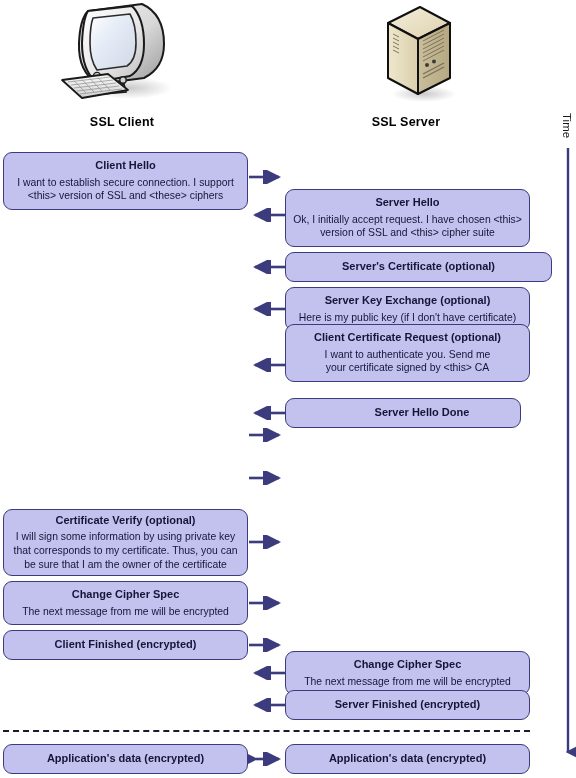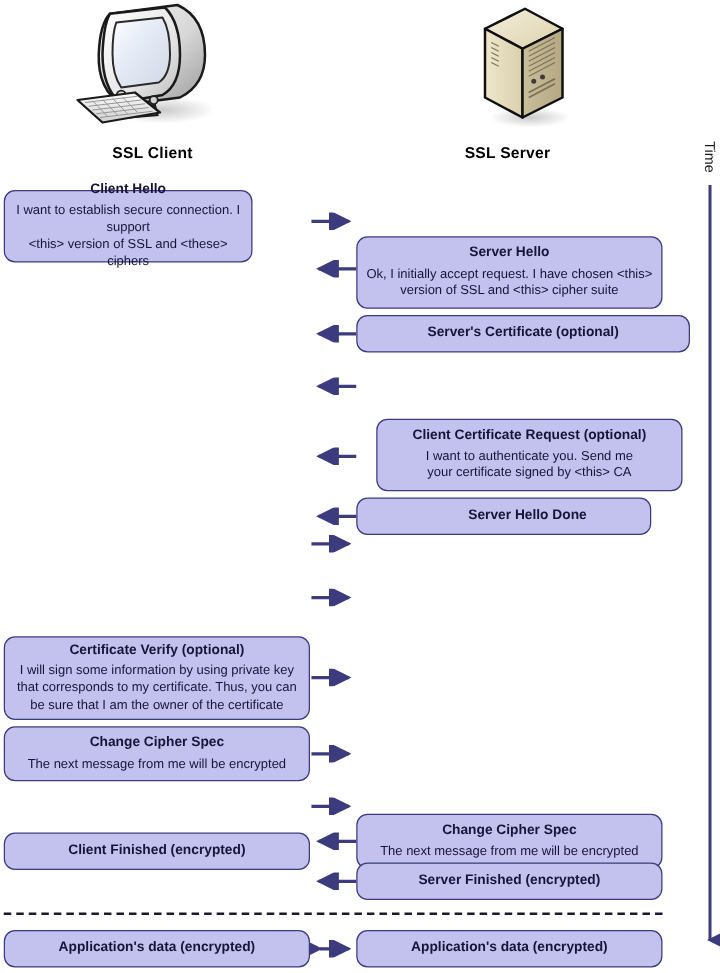--- a/index.html
+++ b/index.html
@@ -200,21 +200,21 @@
     <defs>
       <marker id="ahR" markerWidth="7" markerHeight="7" refX="6.2" refY="3.5" orient="auto">
         <path d="M0,0 L7,3.5 L0,7 z" fill="#3b3b7d"></path>
       </marker>
       <marker id="ahL" markerWidth="7" markerHeight="7" refX="6.2" refY="3.5" orient="auto">
         <path d="M0,0 L7,3.5 L0,7 z" fill="#3b3b7d"></path>
       </marker>
     </defs>
   </svg>
 
-  <div class="msg" style="left:3px; top:152px; width:199px; height:58px;">
+  <div class="msg" style="left:3px; top:152px; width:245px; height:58px;">
     <div class="title">Client Hello</div>
     <div class="body">I want to establish secure connection. I support<br>&lt;this&gt; version of SSL and &lt;these&gt; ciphers</div>
   </div>
   <div class="arrow" style="left:249px; top:170px; width:38px;">
     <svg width="38" height="14">
         <line x1="0" y1="7" x2="30" y2="7" stroke="#3b3b7d" stroke-width="2.6" marker-end="url(#ahR)"></line>
       </svg>
   </div>
 
   <div class="msg" style="left:285px; top:189px; width:245px; height:58px;">
@@ -229,27 +229,31 @@
 
   <div class="msg only-title" style="left:285px; top:252px; width:267px; height:30px;">
     <div class="title">Server's Certificate (optional)</div>
   </div>
   <div class="arrow" style="left:248px; top:260px; width:38px;">
     <svg width="38" height="14">
         <line x1="37" y1="7" x2="7" y2="7" stroke="#3b3b7d" stroke-width="2.6" marker-end="url(#ahL)"></line>
       </svg>
   </div>
 
+  <div class="msg" style="left:285px; top:287px; width:245px; height:44px;">
+    <div class="title">Server Key Exchange (optional)</div>
+    <div class="body">Here is my public key (if I don't have certificate)</div>
+  </div>
   <div class="arrow" style="left:248px; top:302px; width:38px;">
     <svg width="38" height="14">
         <line x1="37" y1="7" x2="7" y2="7" stroke="#3b3b7d" stroke-width="2.6" marker-end="url(#ahL)"></line>
       </svg>
   </div>
 
-  <div class="msg" style="left:285px; top:335px; width:245px; height:58px;margin-left:16px;">
+  <div class="msg" style="left:285px; top:324px; width:245px; height:58px;">
     <div class="title">Client Certificate Request (optional)</div>
     <div class="body">I want to authenticate you. Send me<br>your certificate signed by &lt;this&gt; CA</div>
   </div>
   <div class="arrow" style="left:248px; top:358px; width:38px;">
     <svg width="38" height="14">
         <line x1="37" y1="7" x2="7" y2="7" stroke="#3b3b7d" stroke-width="2.6" marker-end="url(#ahL)"></line>
       </svg>
   </div>
 
   <div class="msg only-title" style="left:285px; top:398px; width:236px; height:30px;padding-left:45px;">
@@ -286,21 +290,21 @@
   <div class="msg" style="left:3px; top:581px; width:245px; height:44px;">
     <div class="title">Change Cipher Spec</div>
     <div class="body">The next message from me will be encrypted</div>
   </div>
   <div class="arrow" style="left:249px; top:596px; width:38px;">
     <svg width="38" height="14">
         <line x1="0" y1="7" x2="30" y2="7" stroke="#3b3b7d" stroke-width="2.6" marker-end="url(#ahR)"></line>
       </svg>
   </div>
 
-  <div class="msg only-title" style="left:3px; top:630px; width:245px; height:30px;margin-top:36px;">
+  <div class="msg only-title" style="left:3px; top:630px; width:245px; height:30px;">
     <div class="title">Client Finished (encrypted)</div>
   </div>
   <div class="arrow" style="left:249px; top:638px; width:38px;">
     <svg width="38" height="14">
         <line x1="0" y1="7" x2="30" y2="7" stroke="#3b3b7d" stroke-width="2.6" marker-end="url(#ahR)"></line>
       </svg>
   </div>
 
   <div class="msg" style="left:285px; top:651px; width:245px; height:44px;">
     <div class="title">Change Cipher Spec</div>

